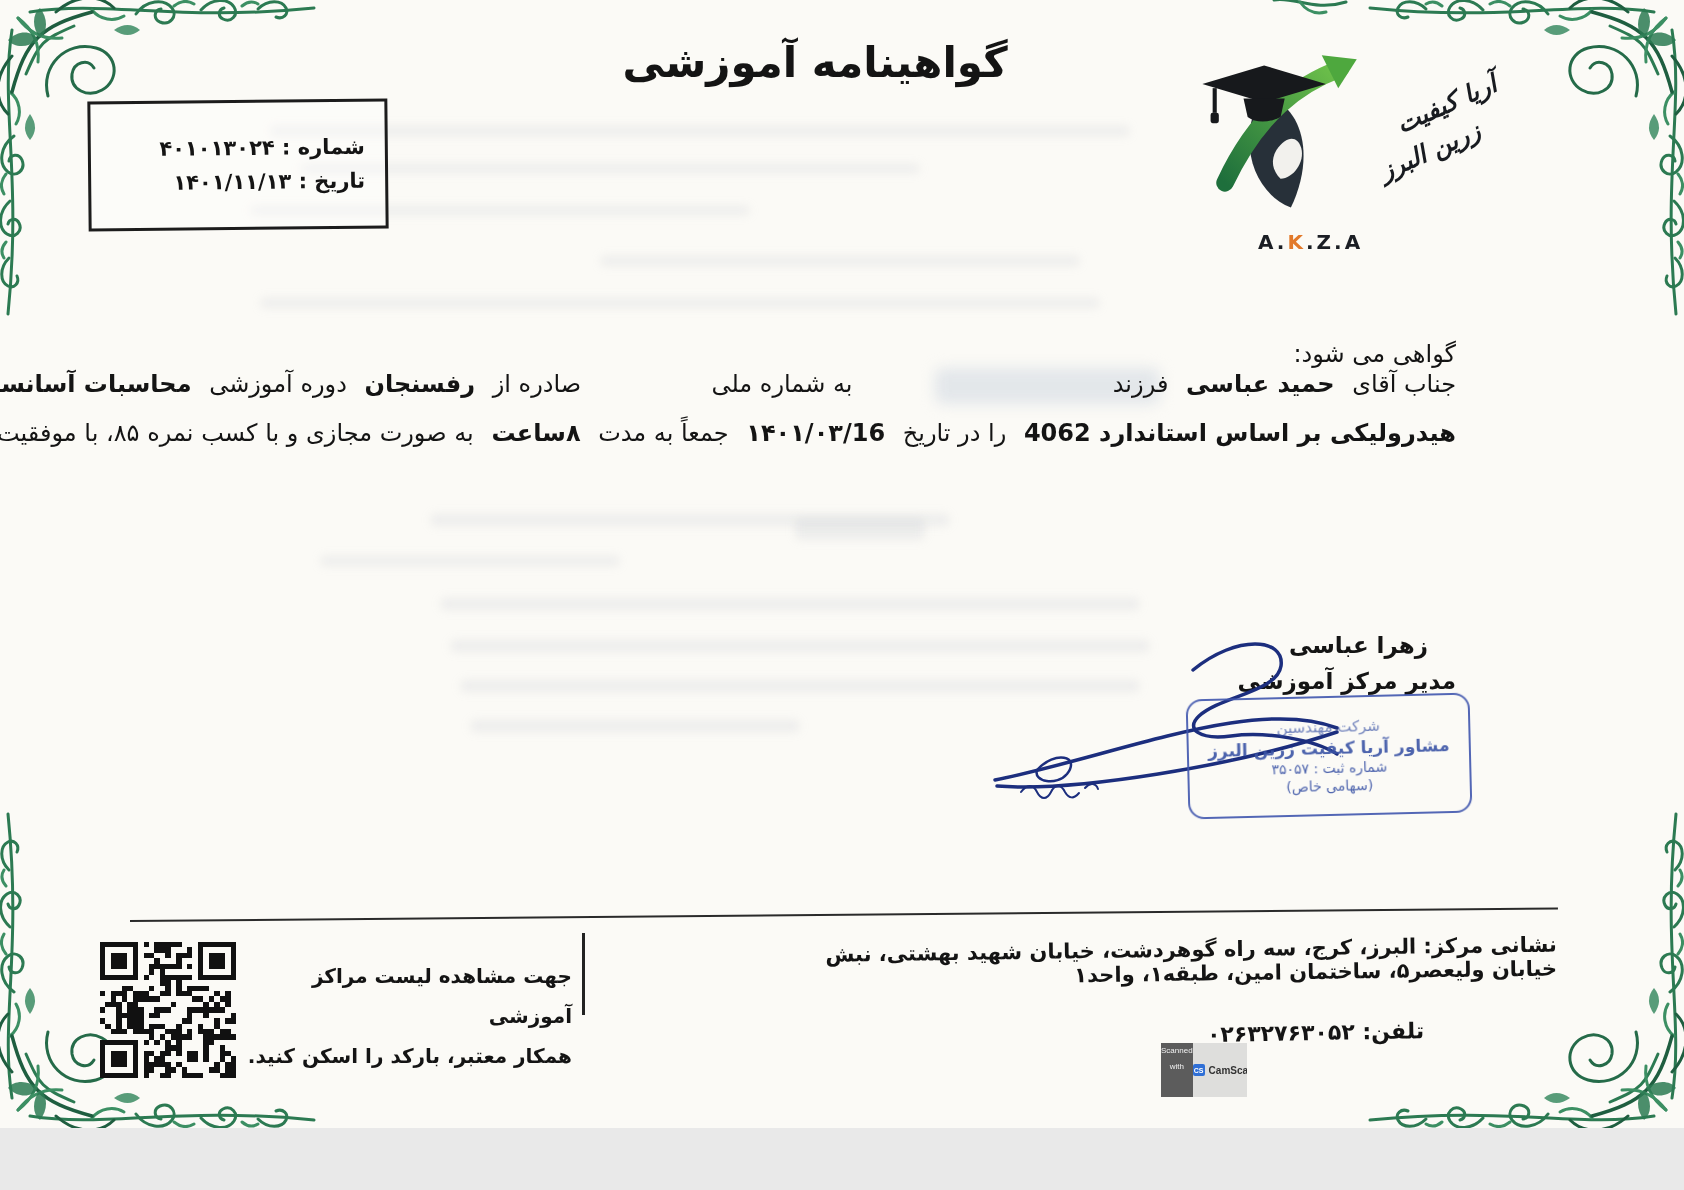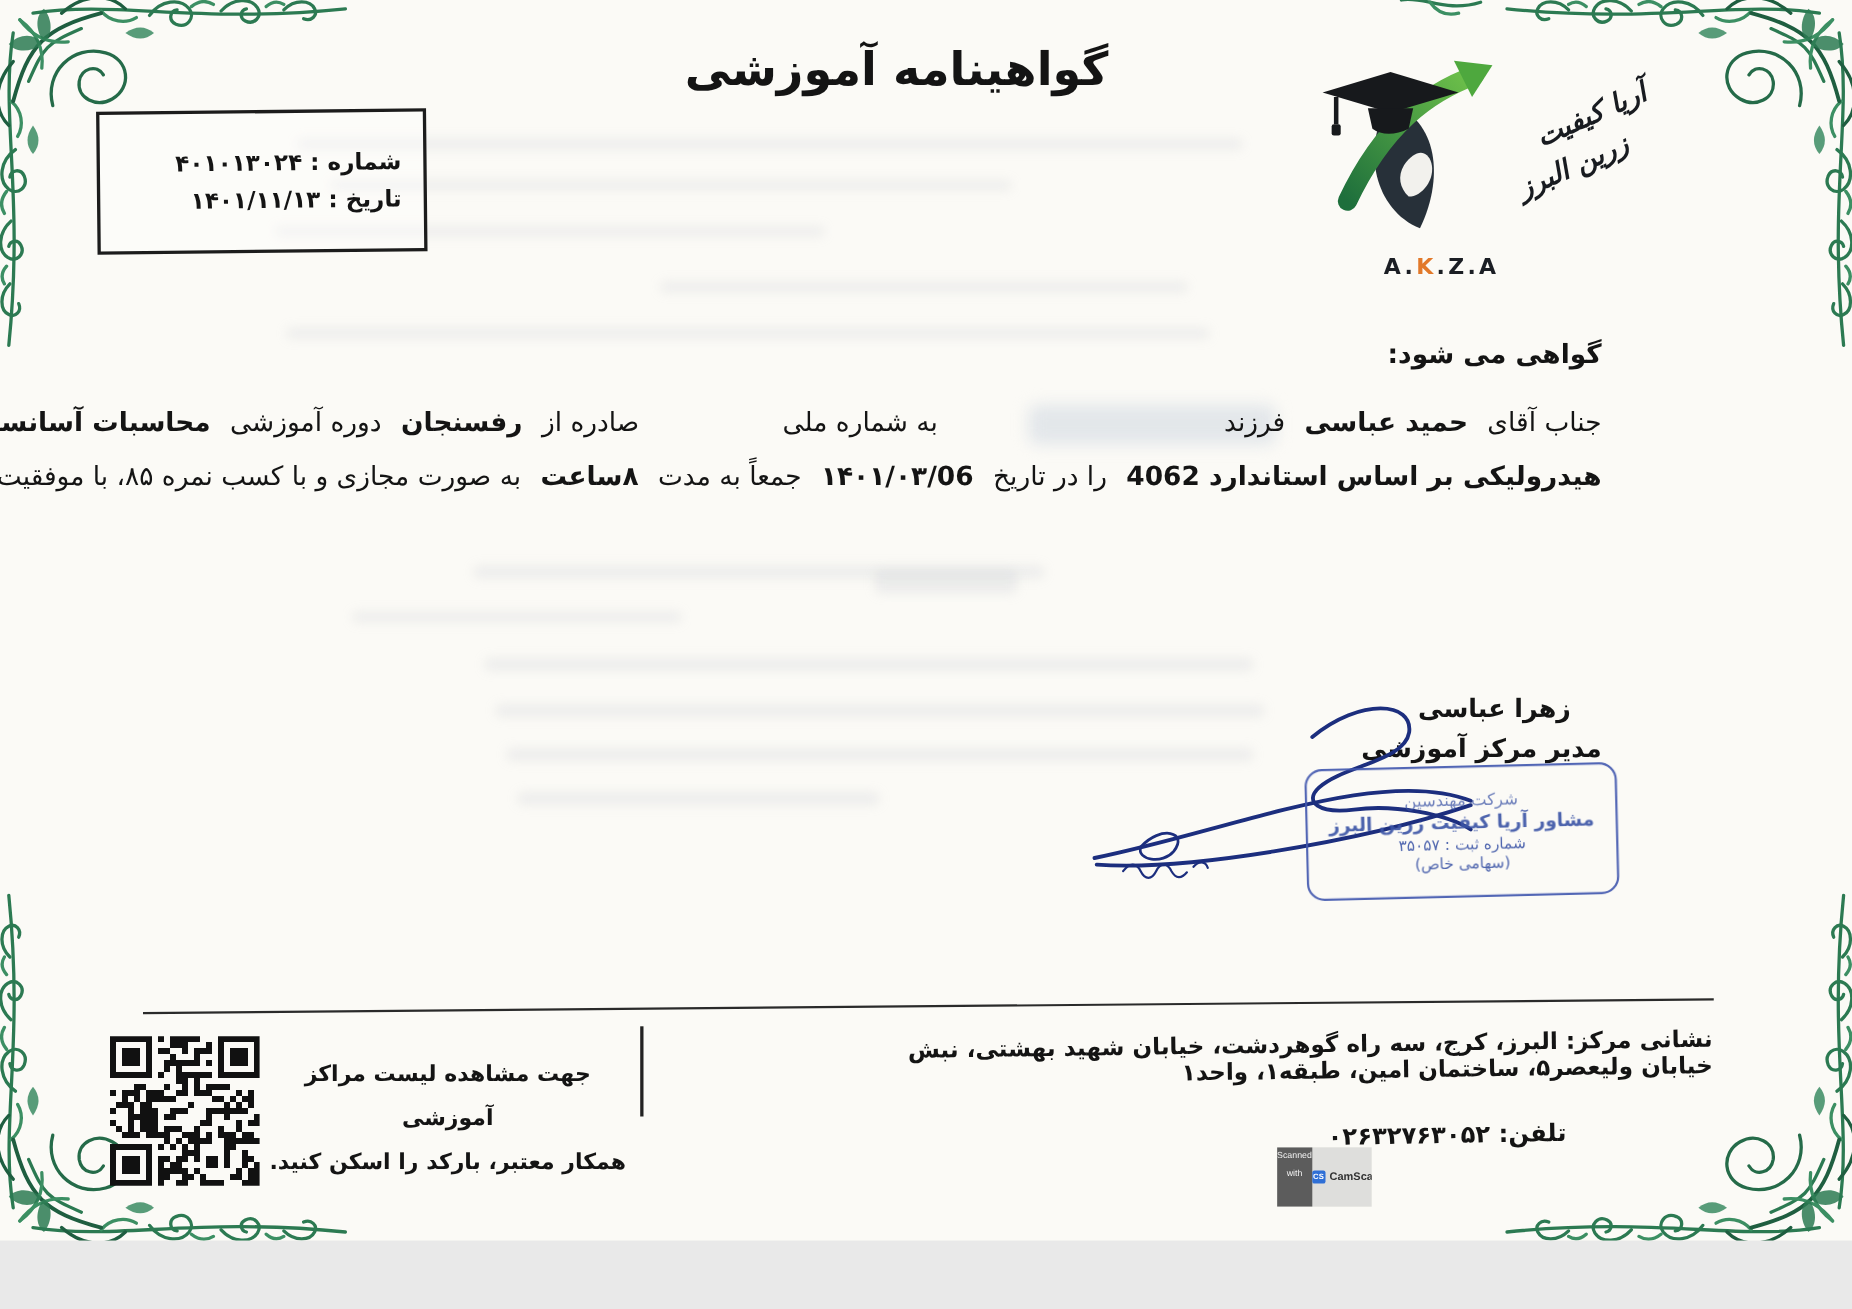--- a/index.html
+++ b/index.html
@@ -30,21 +30,21 @@
           transform:rotate(-24deg);font-weight:bold;font-style:italic;font-size:25px;
           line-height:36px;color:#181b20;text-align:right;}
   .org-calligraphy .l2{display:block;margin-right:34px;}
   .abbr{position:absolute;left:78px;top:190px;font-size:20px;font-weight:bold;
         letter-spacing:3px;color:#1b1e24;}
   .abbr .k{color:#e2792a;}
 
   
   .body-block{position:absolute;left:90px;width:1366px;direction:rtl;text-align:right;
               font-size:24px;white-space:nowrap;}
-  .intro{top:308px;font-weight:bold;}
+  .intro{top:340px;}
   .bl1{top:370px;}
   .bl2{top:419px;}
   .bl3{top:467px;}
   .b{font-weight:bold;}
   .body-block span{margin-left:10px;}
   .gap-big{display:inline-block;width:225px;}
   .gap-mid{display:inline-block;width:95px;}
 
   
   .signer{position:absolute;left:1000px;top:632px;width:456px;direction:rtl;text-align:right;}
@@ -60,21 +60,21 @@
   .stamp .s2{font-size:17px;font-weight:bold;}
   .stamp .s3{font-size:14px;}
   .stamp .s4{font-size:14px;}
 
   
   .divider{position:absolute;left:130px;top:920px;width:1428px;height:2px;background:#2a2a2a;
            transform:rotate(-0.5deg);transform-origin:left center;}
   .vline{position:absolute;left:582px;top:933px;width:2.5px;height:82px;background:#222;}
   .qr{position:absolute;left:100px;top:942px;width:136px;height:136px;}
   .qr svg{width:100%;height:100%;shape-rendering:crispEdges;}
-  .qrnote{position:absolute;left:242px;top:956px;width:330px;direction:rtl;text-align:center;
+  .qrnote{position:absolute;left:242px;top:956px;width:330px;direction:rtl;text-align:right;
           font-size:20px;font-weight:bold;line-height:40px;}
   .address{position:absolute;right:127px;top:938px;width:790px;direction:rtl;text-align:right;
            font-size:21px;font-weight:bold;transform:rotate(-0.8deg);letter-spacing:-0.5px;}
   .phone{position:absolute;right:260px;top:1020px;direction:rtl;font-size:22px;font-weight:bold;
          transform:rotate(-1deg);}
 
   
   .cs-badge{position:absolute;left:1161px;top:1043px;width:86px;height:54px;background:#dededc;
             display:flex;overflow:hidden;}
   .cs-top{background:#5c5c5c;color:#f2f2f2;font-size:8px;text-align:center;line-height:16px;
@@ -193,21 +193,21 @@
     <span class="gap-mid" data-interactable="false"></span>
     <span data-interactable="false">صادره از</span>
     <span class="b" data-interactable="false">رفسنجان</span>
     <span data-interactable="false">دوره آموزشی</span>
     <span class="b" data-interactable="false">محاسبات آسانسورهای</span>
   </div>
 
   <div class="body-block bl2" data-interactable="false">
     <span class="b" data-interactable="false">هیدرولیکی بر اساس استاندارد 4062</span>
     <span data-interactable="false">را در تاریخ</span>
-    <span class="b" data-interactable="false">۱۴۰۱/۰۳/06</span>
+    <span class="b" data-interactable="false">۱۴۰۱/۰۳/16</span>
     <span data-interactable="false">جمعاً به مدت</span>
     <span class="b" data-interactable="false">۸ساعت</span>
     <span data-interactable="false">به صورت مجازی و با کسب نمره ۸۵، با موفقیت</span>
   </div>
 
 
   <div class="signer" data-interactable="false">
     <div class="name" data-interactable="false">زهرا عباسی</div>
     <div class="role" data-interactable="false">مدیر مرکز آموزشی</div>
   </div>

